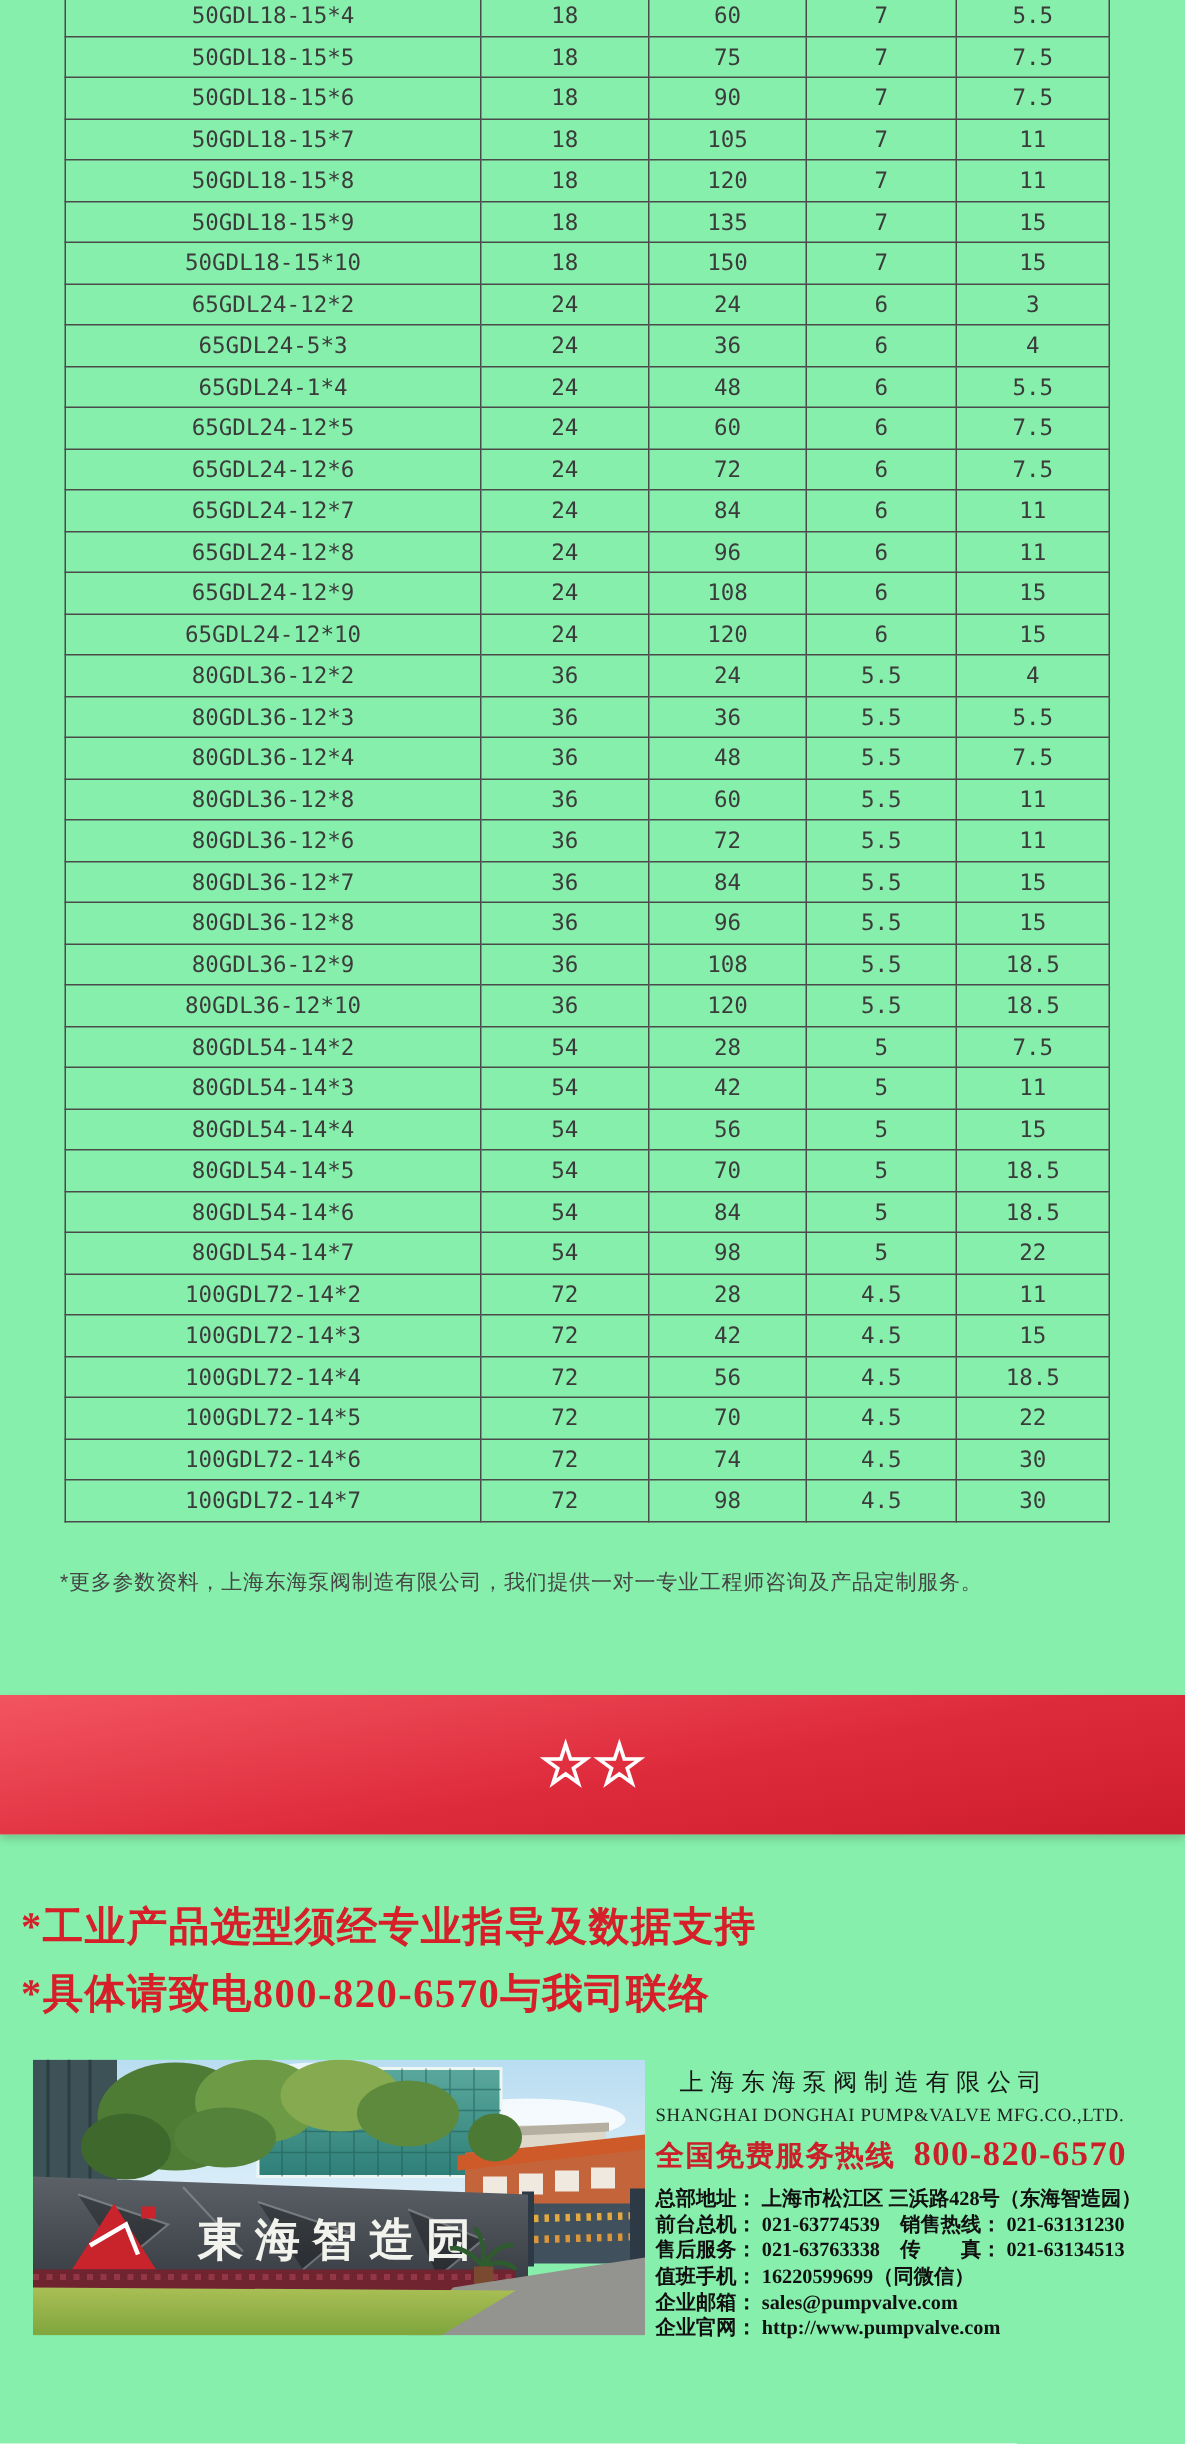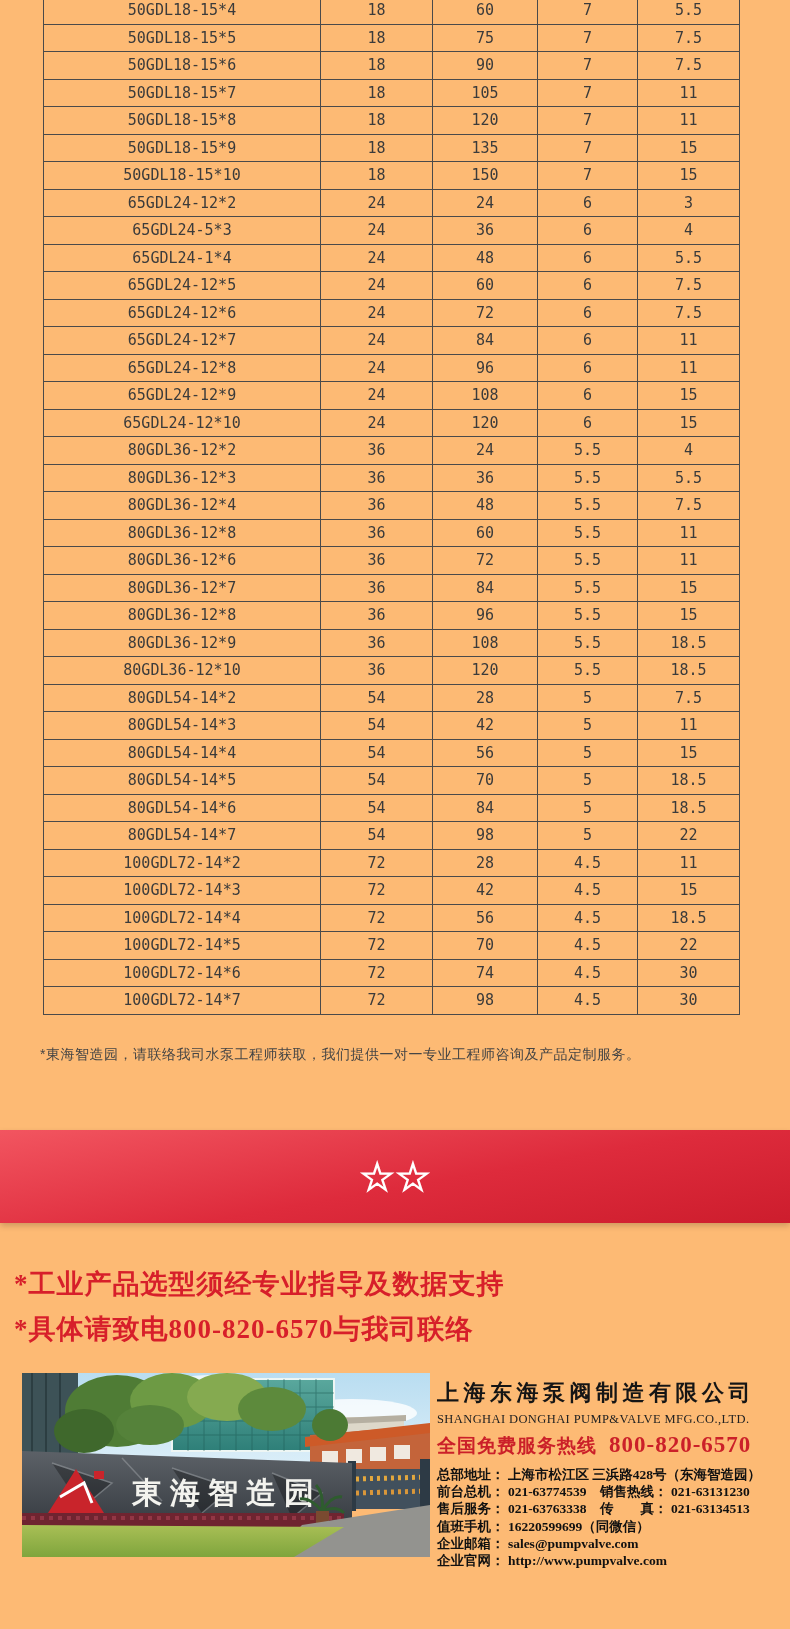--- a/index.html
+++ b/index.html
@@ -1,16 +1,16 @@
 <!DOCTYPE html>
 <html><head>
 <meta charset="utf-8">
 <style>
   html,body{margin:0;padding:0;background:#ffffff;}
-  .page{position:relative;width:790px;height:1629px;background:#fdba74;overflow:hidden;
+  .page{position:relative;width:790px;height:1629px;background:#86efac;overflow:hidden;
         font-family:"Liberation Sans",sans-serif;}
 
   
   .table-wrap{position:absolute;left:43px;top:-4px;}
   table.spec{border-collapse:collapse;table-layout:fixed;width:696px;
              font-family:"DejaVu Sans Mono",monospace;font-size:15px;color:#3b3b3b;}
   table.spec td{border:1px solid #4a4a4a;height:26.5px;text-align:center;
                 padding:0;white-space:nowrap;overflow:hidden;}
 
   
@@ -28,21 +28,21 @@
   
   .slogan{position:absolute;left:14px;width:790px;text-align:left;
           font-family:"Liberation Serif",serif;font-weight:bold;color:#d71f2a;
           font-size:27px;letter-spacing:1px;white-space:nowrap;}
   .slogan1{top:1266px;}
   .slogan2{top:1311px;}
 
   
   .photo{position:absolute;left:22px;top:1373px;width:408px;height:184px;overflow:hidden;}
   .company{position:absolute;left:437px;top:1378px;width:350px;}
-  .cname{font-size:22px;font-weight:bold;color:#151515;letter-spacing:4.5px;white-space:nowrap;}
+  .cname{font-size:16px;font-weight:normal;color:#151515;letter-spacing:4.5px;white-space:nowrap;margin-left:16px;}
   .ename{font-family:"Liberation Serif",serif;font-weight:normal;font-size:12.5px;
          letter-spacing:0.4px;color:#222222;margin-top:4px;white-space:nowrap;}
   .hotline{margin-top:5px;font-family:"Liberation Serif",serif;font-weight:bold;
            color:#cb2029;white-space:nowrap;}
   .hotline .hl-label{font-size:19px;letter-spacing:1px;}
   .hotline .hotline-num{font-size:23px;margin-left:8px;letter-spacing:1px;}
   .contacts{margin-top:7px;font-family:"Liberation Serif",serif;font-weight:bold;
             font-size:13.5px;line-height:17.2px;color:#111111;}
   .contact-line{white-space:nowrap;}
 </style>
@@ -317,21 +317,21 @@
             <td>100GDL72-14*7</td>
             <td>72</td>
             <td>98</td>
             <td>4.5</td>
             <td>30</td>
           </tr>
         </tbody>
     </table>
   </div>
 
-  <p class="footnote">*東海智造园，请联络我司水泵工程师获取，我们提供一对一专业工程师咨询及产品定制服务。</p>
+  <p class="footnote">*更多参数资料，上海东海泵阀制造有限公司，我们提供一对一专业工程师咨询及产品定制服务。</p>
 
   <div class="banner">
     <span class="star">☆</span>
     <span class="star">☆</span>
   </div>
 
   <div class="slogan slogan1">*工业产品选型须经专业指导及数据支持</div>
   <div class="slogan slogan2">*具体请致电800-820-6570与我司联络</div>
 
   <div class="photo">

